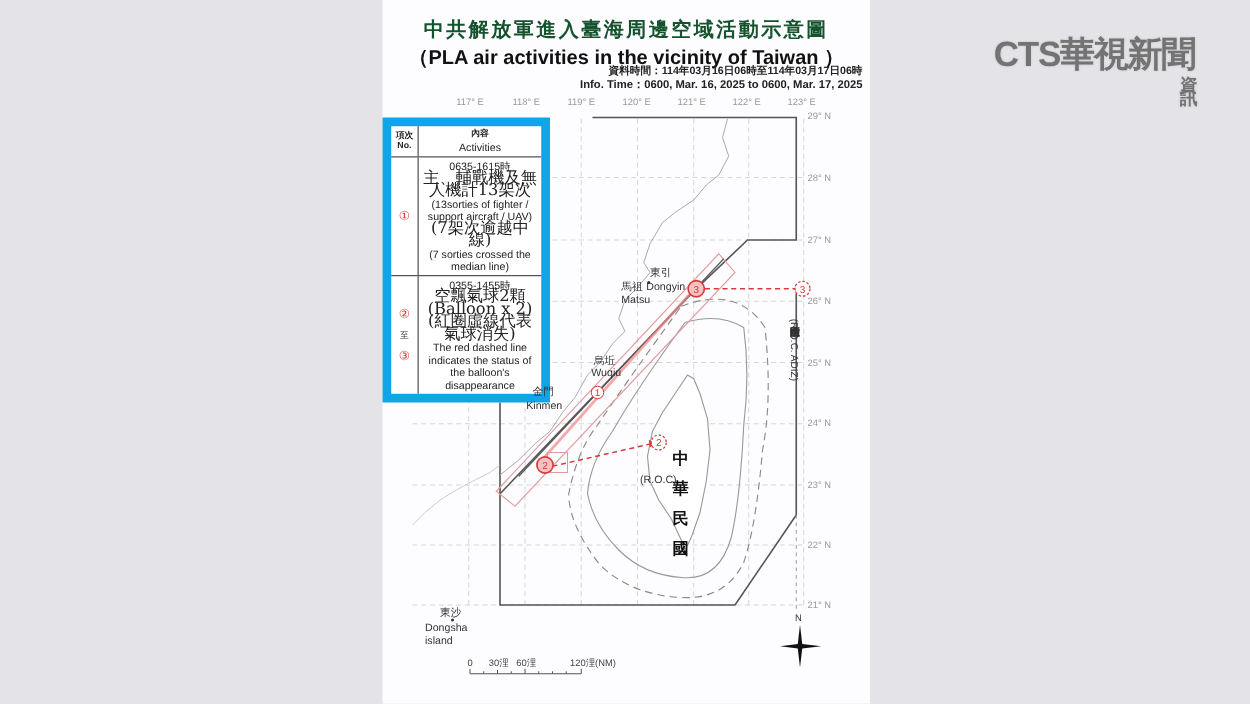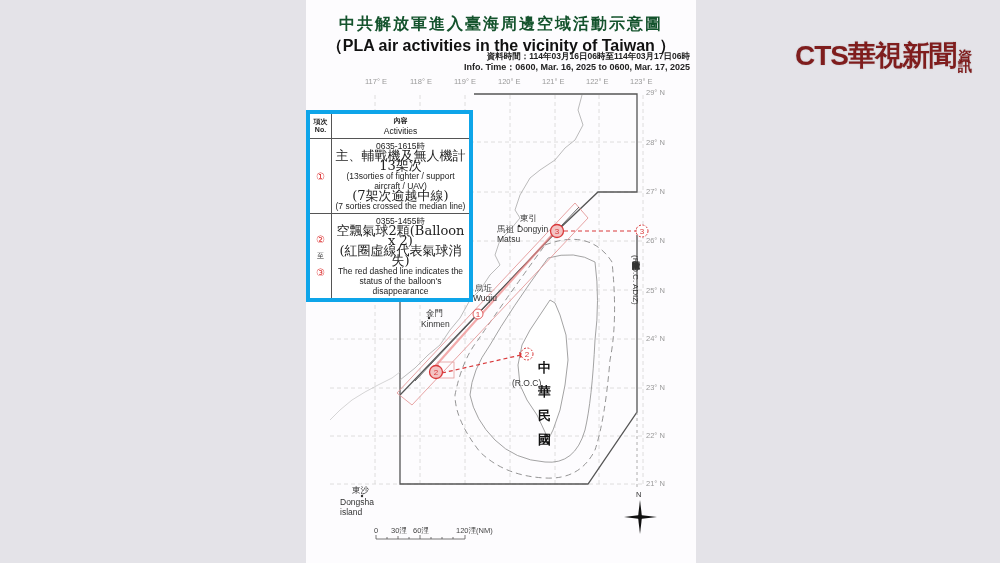--- a/index.html
+++ b/index.html
@@ -1,26 +1,26 @@
 <!DOCTYPE html>
 <html><head>
 <meta charset="utf-8">
 <style>
   * { box-sizing: border-box; margin: 0; padding: 0; }
   html, body { width: 1000px; height: 563px; overflow: hidden; }
   body { background: #e4e3e8; font-family: "DejaVu Sans", sans-serif; position: relative; }
   .paper { position: absolute; left: 306px; top: 0; width: 390px; height: 563px; background: #fdfcfe; }
-  .logo { position: absolute; left: 795px; top: 37px; color: #7f1d1d; font-family: "Liberation Sans", sans-serif; font-weight: bold; font-size: 28px; letter-spacing: -1px; text-shadow: 0 0 2px rgba(0,0,0,0.15); display: flex; align-items: flex-end; }
+  .logo { position: absolute; left: 795px; top: 25px; color: #737373; font-family: "Liberation Sans", sans-serif; font-weight: bold; font-size: 28px; letter-spacing: -1px; text-shadow: 0 0 2px rgba(0,0,0,0.15); display: flex; align-items: flex-end; flex-direction: column; }
   .logo .sub { font-size: 14px; line-height: 10px; width: 12px; margin-left: 2px; margin-bottom: 4px; }
   .title-zh { position: absolute; left: 306px; width: 390px; top: 14px; text-align: center; font-family: "DejaVu Serif", serif; font-weight: bold; font-size: 16px; letter-spacing: 2px; color: #14532d; }
   .title-en { position: absolute; left: 306px; width: 390px; top: 36px; text-align: center; font-family: "Liberation Sans", sans-serif; font-weight: bold; font-size: 16px; color: #111; }
   .info-zh { position: absolute; right: 310px; top: 51px; font-size: 8.5px; font-weight: bold; color: #222; font-family: "Liberation Sans", sans-serif; }
   .info-en { position: absolute; right: 310px; top: 61px; font-size: 9px; font-weight: bold; color: #222; font-family: "Liberation Sans", sans-serif; }
   svg.map { position: absolute; left: 0; top: 0; }
-  .legend { position: absolute; left: 306px; top: 110px; width: 167px; border: 4px solid #0ea5e9; background: #fff; font-family: "Liberation Sans", sans-serif; font-size: 8.5px; color: #222; }
+  .legend { position: absolute; left: 306px; top: 94px; width: 134px; border: 7px solid #0ea5e9; background: #fff; font-family: "Liberation Sans", sans-serif; font-size: 8.5px; color: #222; }
   .legend .row { display: flex; border-bottom: 1px solid #555; }
   .legend .row:last-child { border-bottom: none; }
   .legend .no { width: 22px; border-right: 1px solid #555; display: flex; flex-direction: column; align-items: center; justify-content: center; color: #d33; font-size: 10px; text-align: center; }
   .legend .no.hdr { color: #222; font-size: 7px; font-weight: bold; line-height: 8px; }
   .legend .no .and { color: #333; font-size: 7px; margin: 4px 0; }
   .legend .no span.c { margin: 2px 0; }
   .legend .act { flex: 1; text-align: center; padding: 2px 1px; line-height: 10px; }
   .legend .act .zh { font-size: 13px; font-family: "DejaVu Serif", serif; }
   .legend .act .hdrzh { font-weight: bold; font-size: 7px; }
   .lbl { position: absolute; font-family: "Liberation Sans", sans-serif; font-size: 8.5px; color: #333; line-height: 10px; }

